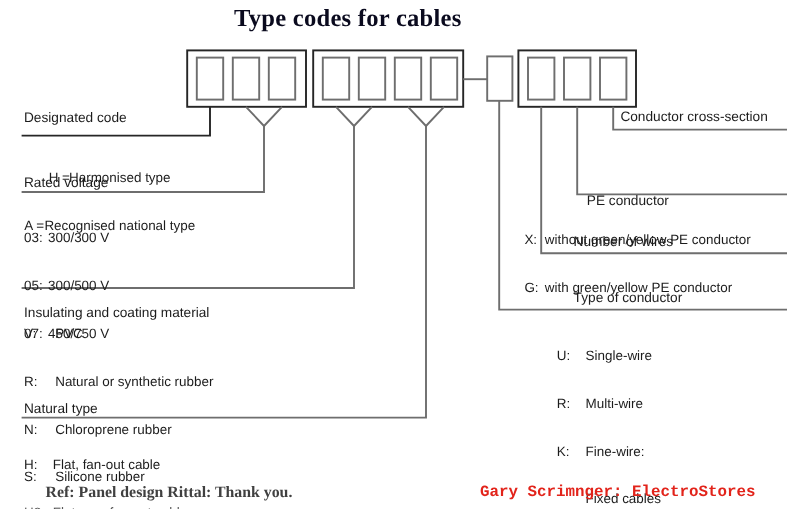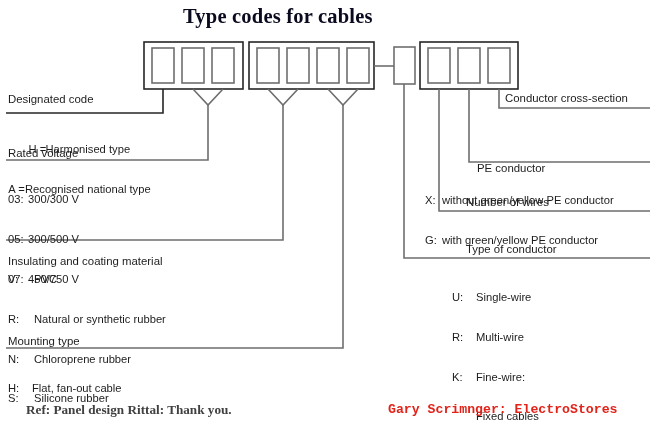--- a/index.html
+++ b/index.html
@@ -1,18 +1,18 @@
 <!DOCTYPE html>
 <html><head>
 <meta charset="utf-8">
 <style>
   html,body{margin:0;padding:0;background:#ffffff;}
   body{width:656px;height:424px;position:relative;overflow:hidden;
        font-family:"Liberation Sans",sans-serif;color:#1a1a1a;}
-  #stage{position:absolute;left:0;top:0;width:551px;height:424px;}
+  #stage{position:absolute;left:12px;top:0;width:551px;height:424px;}
   #svglayer{position:absolute;left:0;top:0;width:656px;height:424px;}
   .txt{position:absolute;white-space:pre;line-height:1.18;}
   .title{font-family:"Liberation Serif",serif;font-weight:bold;font-size:20.5px;
          color:#0a0a1e;letter-spacing:.2px;}
   .hdr{font-size:11.4px;color:#1c1c1c;}
   .lst{font-size:11.2px;color:#1c1c1c;}
   .ref{font-family:"Liberation Serif",serif;font-weight:bold;font-size:13.2px;color:#404040;}
   .credit{font-family:Liberation Mono, monospace;font-weight:bold;font-size:13.2px;color:#e2231a;}
   .row{display:block;}
   .k{display:inline-block;}
@@ -83,21 +83,21 @@
   <div class="txt hdr" style="left:8px;top:227px;margin-top:28px;">Insulating and coating material</div>
   <div class="txt lst" style="left:8px;top:247px;">
     <span class="row"><span class="k" style="width:26px">V:</span><span>PVC</span></span>
     <span class="row"><span class="k" style="width:26px">R:</span><span>Natural or synthetic rubber</span></span>
     <span class="row"><span class="k" style="width:26px">N:</span><span>Chloroprene rubber</span></span>
     <span class="row"><span class="k" style="width:26px">S:</span><span>Silicone rubber</span></span>
     
     
   </div>
 
-  <div class="txt hdr" style="left:8px;top:335px;">Mounting type</div>
+  <div class="txt hdr" style="left:8px;top:335px;">Natural type</div>
   <div class="txt lst" style="left:8px;top:356px;">
     <span class="row"><span class="k" style="width:24px">H:</span><span>Flat, fan-out cable</span></span>
     <span class="row"><span class="k" style="width:24px">H2:</span><span>Flat, non-fan-out cable</span></span>
   </div>
 
   <div class="txt hdr" style="left:505px;top:92px;">Conductor cross-section</div>
 
   <div class="txt hdr" style="left:477px;top:146px;margin-top:16px;">PE conductor</div>
   <div class="txt lst" style="left:425px;top:168px;">
     <span class="row"><span class="k" style="width:17px">X:</span><span>without green/yellow PE conductor</span></span>

